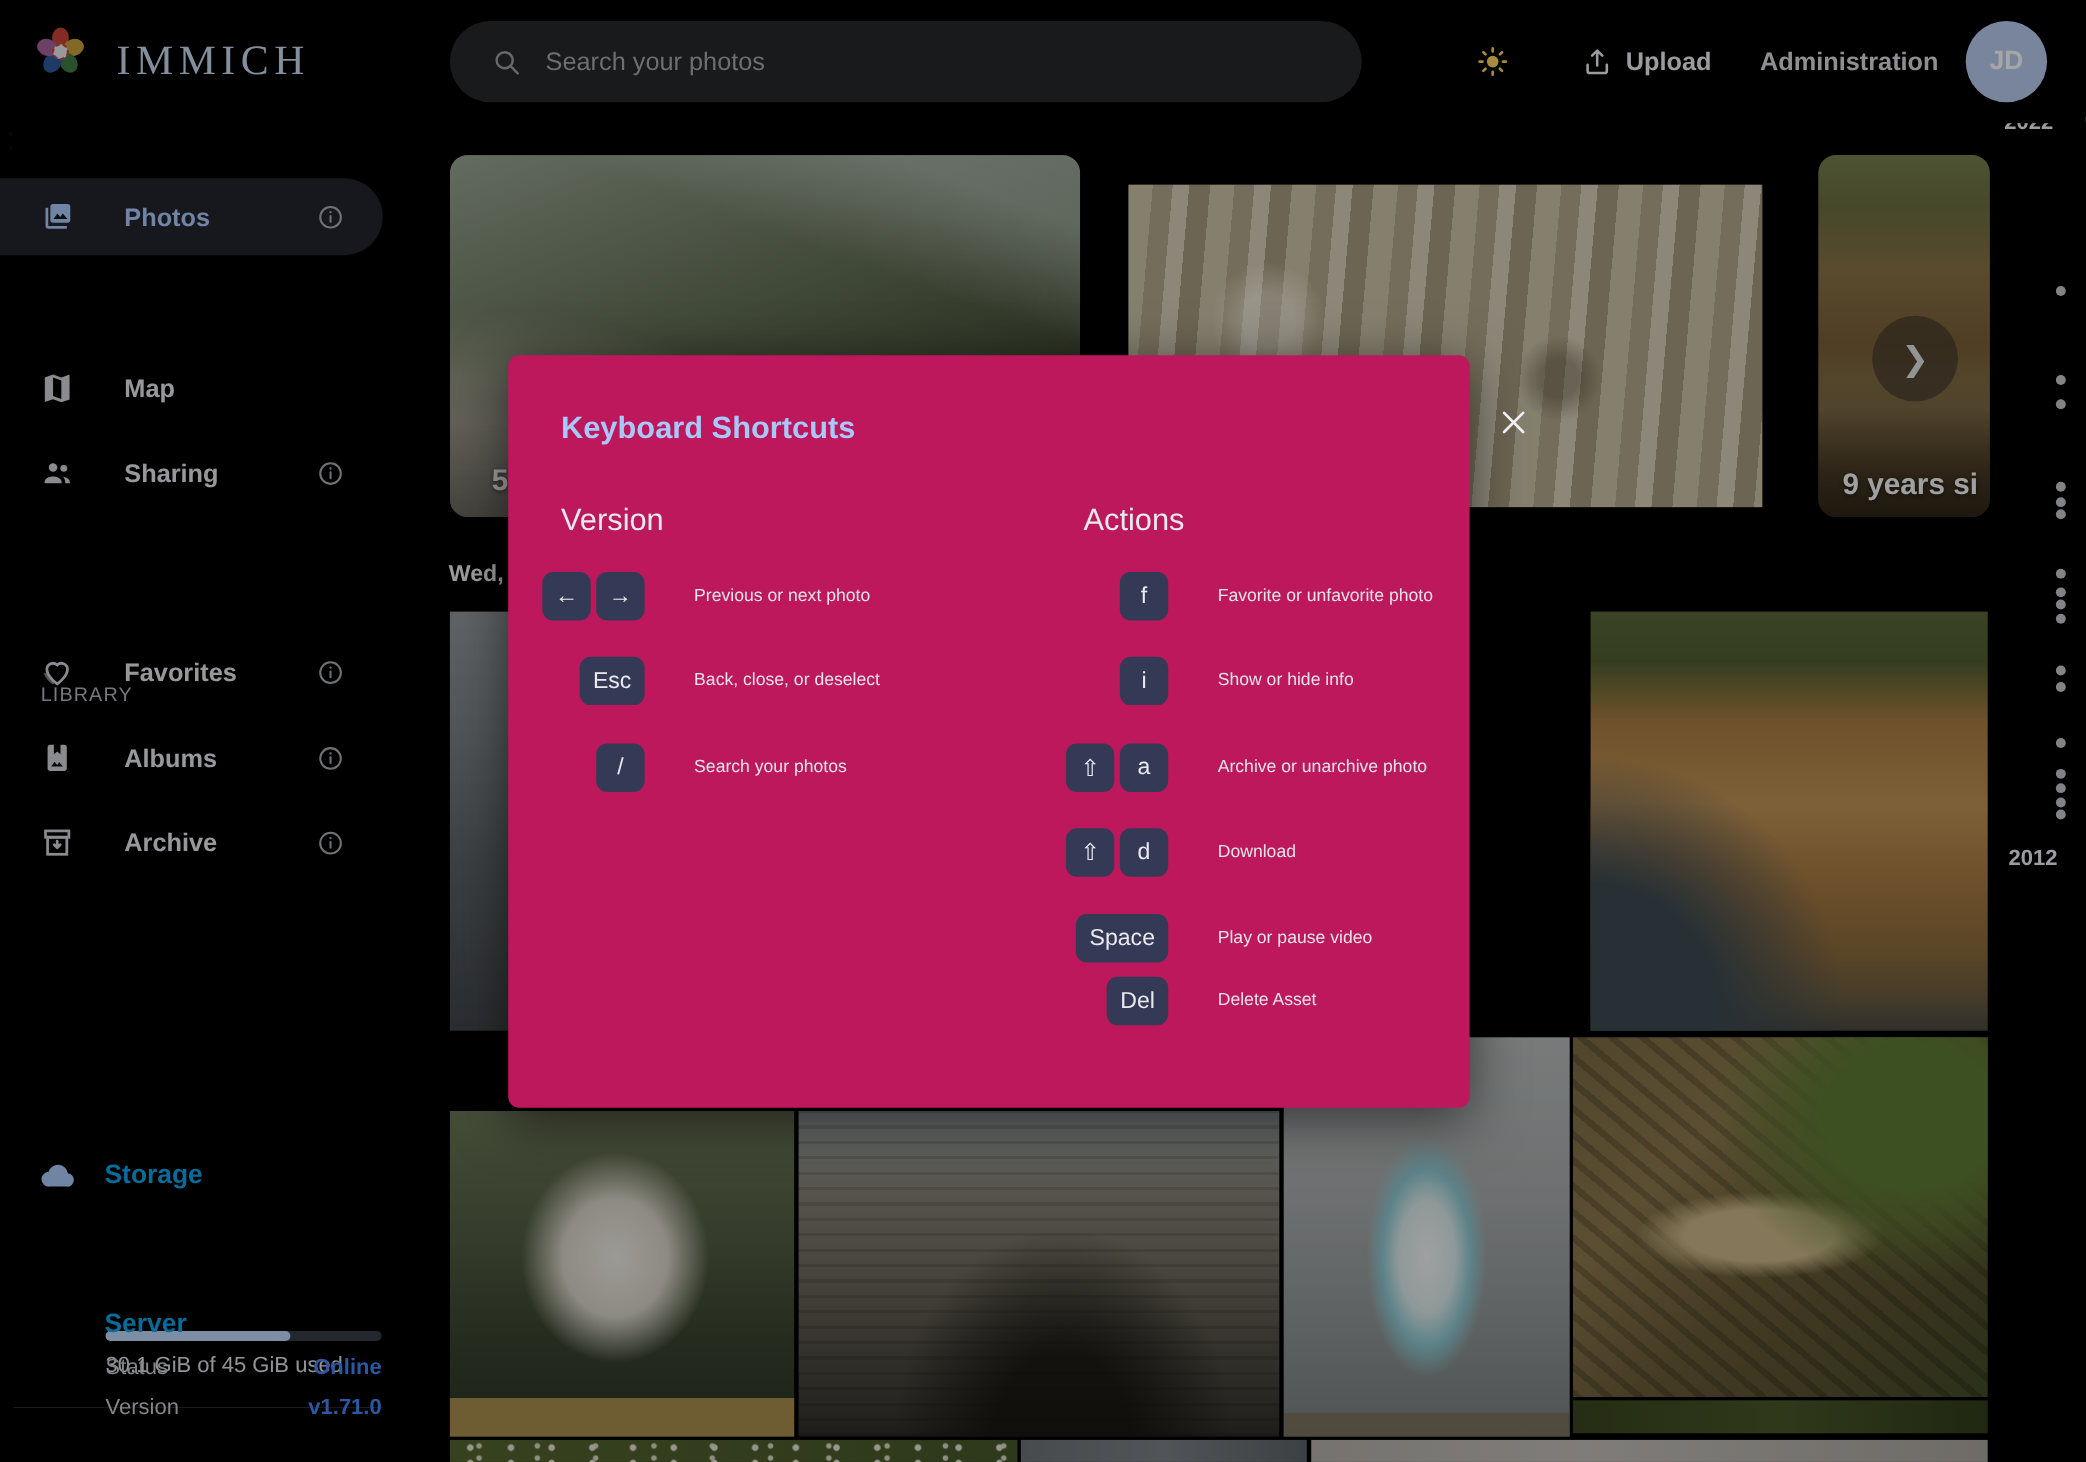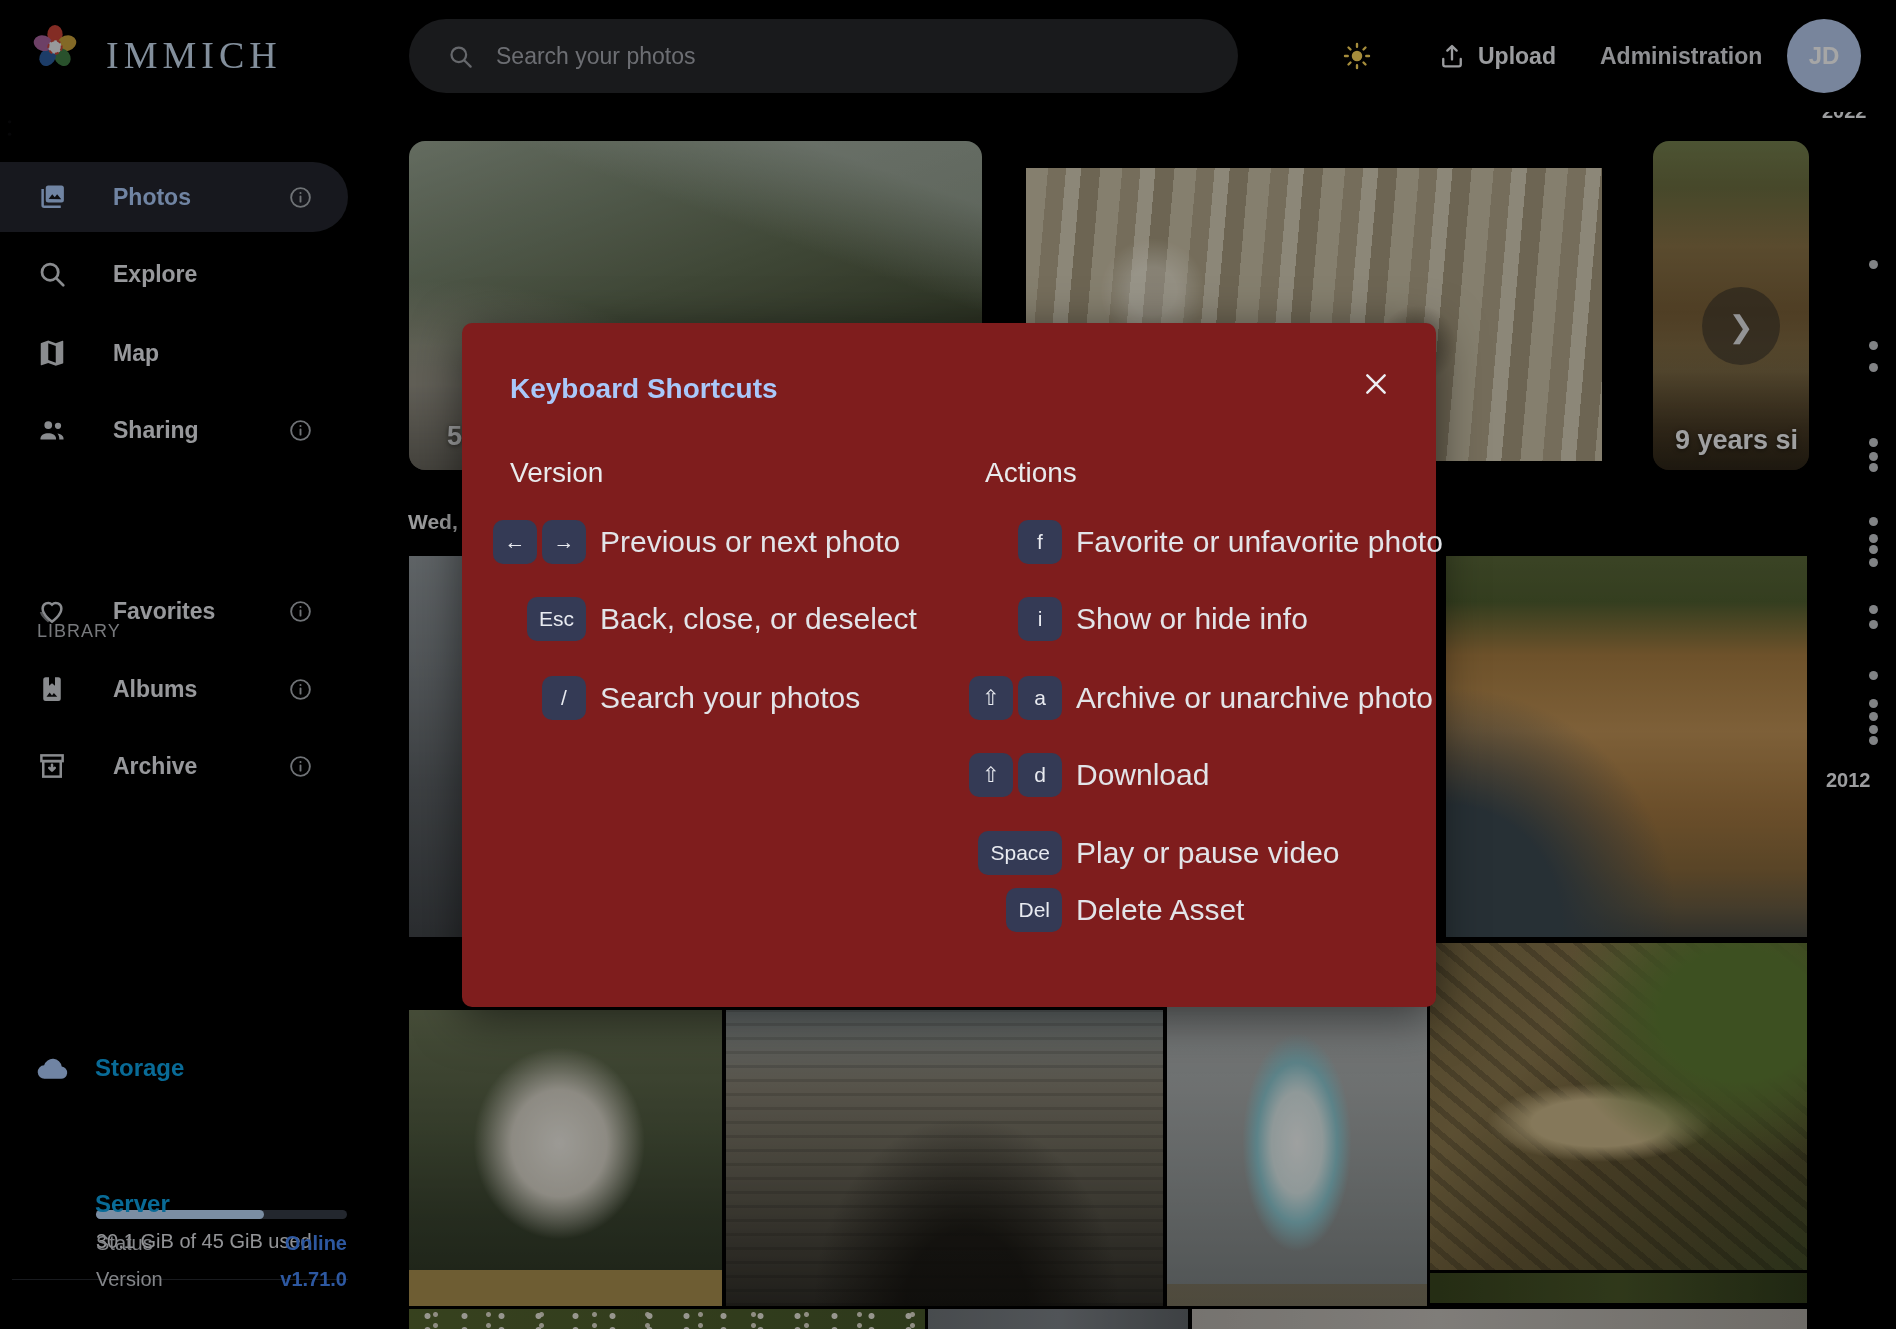--- a/index.html
+++ b/index.html
@@ -104,38 +104,38 @@
                  font-size:21px; font-weight:700; }
   #scrub-line { position:absolute; left:1836px; top:106px; width:60px; height:5px; background:#9db4e4; z-index:1; }
   .year-label { position:absolute; z-index:1; color:#f0f2f5; font-size:20px; font-weight:700; }
   #year-top { left:1822px; top:100px; }
   #year-mid { left:1826px; top:769px; }
   .tdot { position:absolute; left:1869px; width:9px; height:9px; border-radius:50%; background:#c6c9cd; }
 
   
   #backdrop { position:absolute; left:0; top:0; width:1896px; height:1329px;
               background:rgba(0,0,0,.35); z-index:5; }
-  #modal { position:absolute; left:462px; top:323px; width:974px; height:684px; background:#7f1d1d;
+  #modal { position:absolute; left:462px; top:323px; width:874px; height:684px; background:#be185d;
            border-radius:10px; z-index:10; box-shadow:0 10px 48px rgba(0,0,0,.55); }
   #modal-title { position:absolute; left:48px; top:50px; font-size:28px; font-weight:700; color:#a9c8fa; }
   #modal-close { position:absolute; left:893px; top:40px; width:42px; height:42px; background:none; border:none;
                  color:#eceef2; cursor:pointer; display:flex; align-items:center; justify-content:center; }
   .sc-col { position:absolute; top:0; }
   #col-general { left:34px; }
   #col-actions { left:508px; }
   .sc-header { position:absolute; font-size:28px; color:#e8eaec; white-space:nowrap; }
   #col-general .sc-header { left:14px; top:134px; }
   #col-actions .sc-header { left:15px; top:134px; }
   .sc-row { position:absolute; display:flex; align-items:center; height:44px; }
   .sc-keys { display:flex; justify-content:flex-end; gap:5px; align-items:center; }
   #col-general .sc-keys { width:90px; }
   #col-actions .sc-keys { width:92px; }
   .kbd { min-width:44px; height:44px; padding:0 12px; border-radius:10px; background:#343a55;
          color:#e8eaf0; font-size:21px; display:flex; align-items:center; justify-content:center; }
-  .sc-label { margin-left:14px; font-size:30px; color:#e2e4e8; white-space:nowrap; }
+  .sc-label { margin-left:45px; font-size:16px; color:#e2e4e8; white-space:nowrap; }
 </style>
 </head>
 <body>
 
 <div class="photo rounded" id="ph-mountain">
   <div class="card-shade"></div>
   <div class="memory-text" style="left:38px; bottom:18px;">5 y</div>
 </div>
 <div class="photo" id="ph-relief"></div>
 <div class="photo rounded" id="ph-cliff">
@@ -235,27 +235,20 @@
       <path d="M9.3 13.6l2.9-3.9 2 2.5 1.9-2.5 3.3 4z" fill="#17181c"></path>
     </svg>
     <span class="lbl">Photos</span>
     <svg class="info" viewBox="0 0 24 24" fill="none" stroke="currentColor" stroke-width="1.8">
       <circle cx="12" cy="12" r="9"></circle>
         <path d="M12 11v5" stroke-linecap="round"></path>
         <circle cx="12" cy="7.6" r="1" fill="currentColor" stroke="none"></circle>
     </svg>
   </div>
 
-  <div class="side-item" style="top:127px;">
-    <svg class="micon" viewBox="0 0 24 24" fill="none" stroke="currentColor" stroke-width="2.2">
-      <circle cx="10.5" cy="10.5" r="6.5"></circle>
-        <path d="M15.5 15.5L21 21" stroke-linecap="round"></path>
-    </svg>
-    <span class="lbl">Explore</span>
-  </div>
 
   <div class="side-item" style="top:206px;">
     <svg class="micon" viewBox="0 0 24 24" fill="currentColor">
       <path fill-rule="evenodd" d="M15 4.2L9 2 3.4 3.9a.6.6 0 0 0-.4.6V21.4a.45.45 0 0 0 .6.4L9 20l6 2.2 5.6-1.9a.6.6 0 0 0 .4-.6V2.6a.45.45 0 0 0-.6-.4L15 4.2zm0 15.6l-6-2.2V4.2l6 2.2v13.4z"></path>
     </svg>
     <span class="lbl">Map</span>
   </div>
 
   <div class="side-item" style="top:283px;">
     <svg class="micon" viewBox="0 0 24 24" fill="currentColor">

